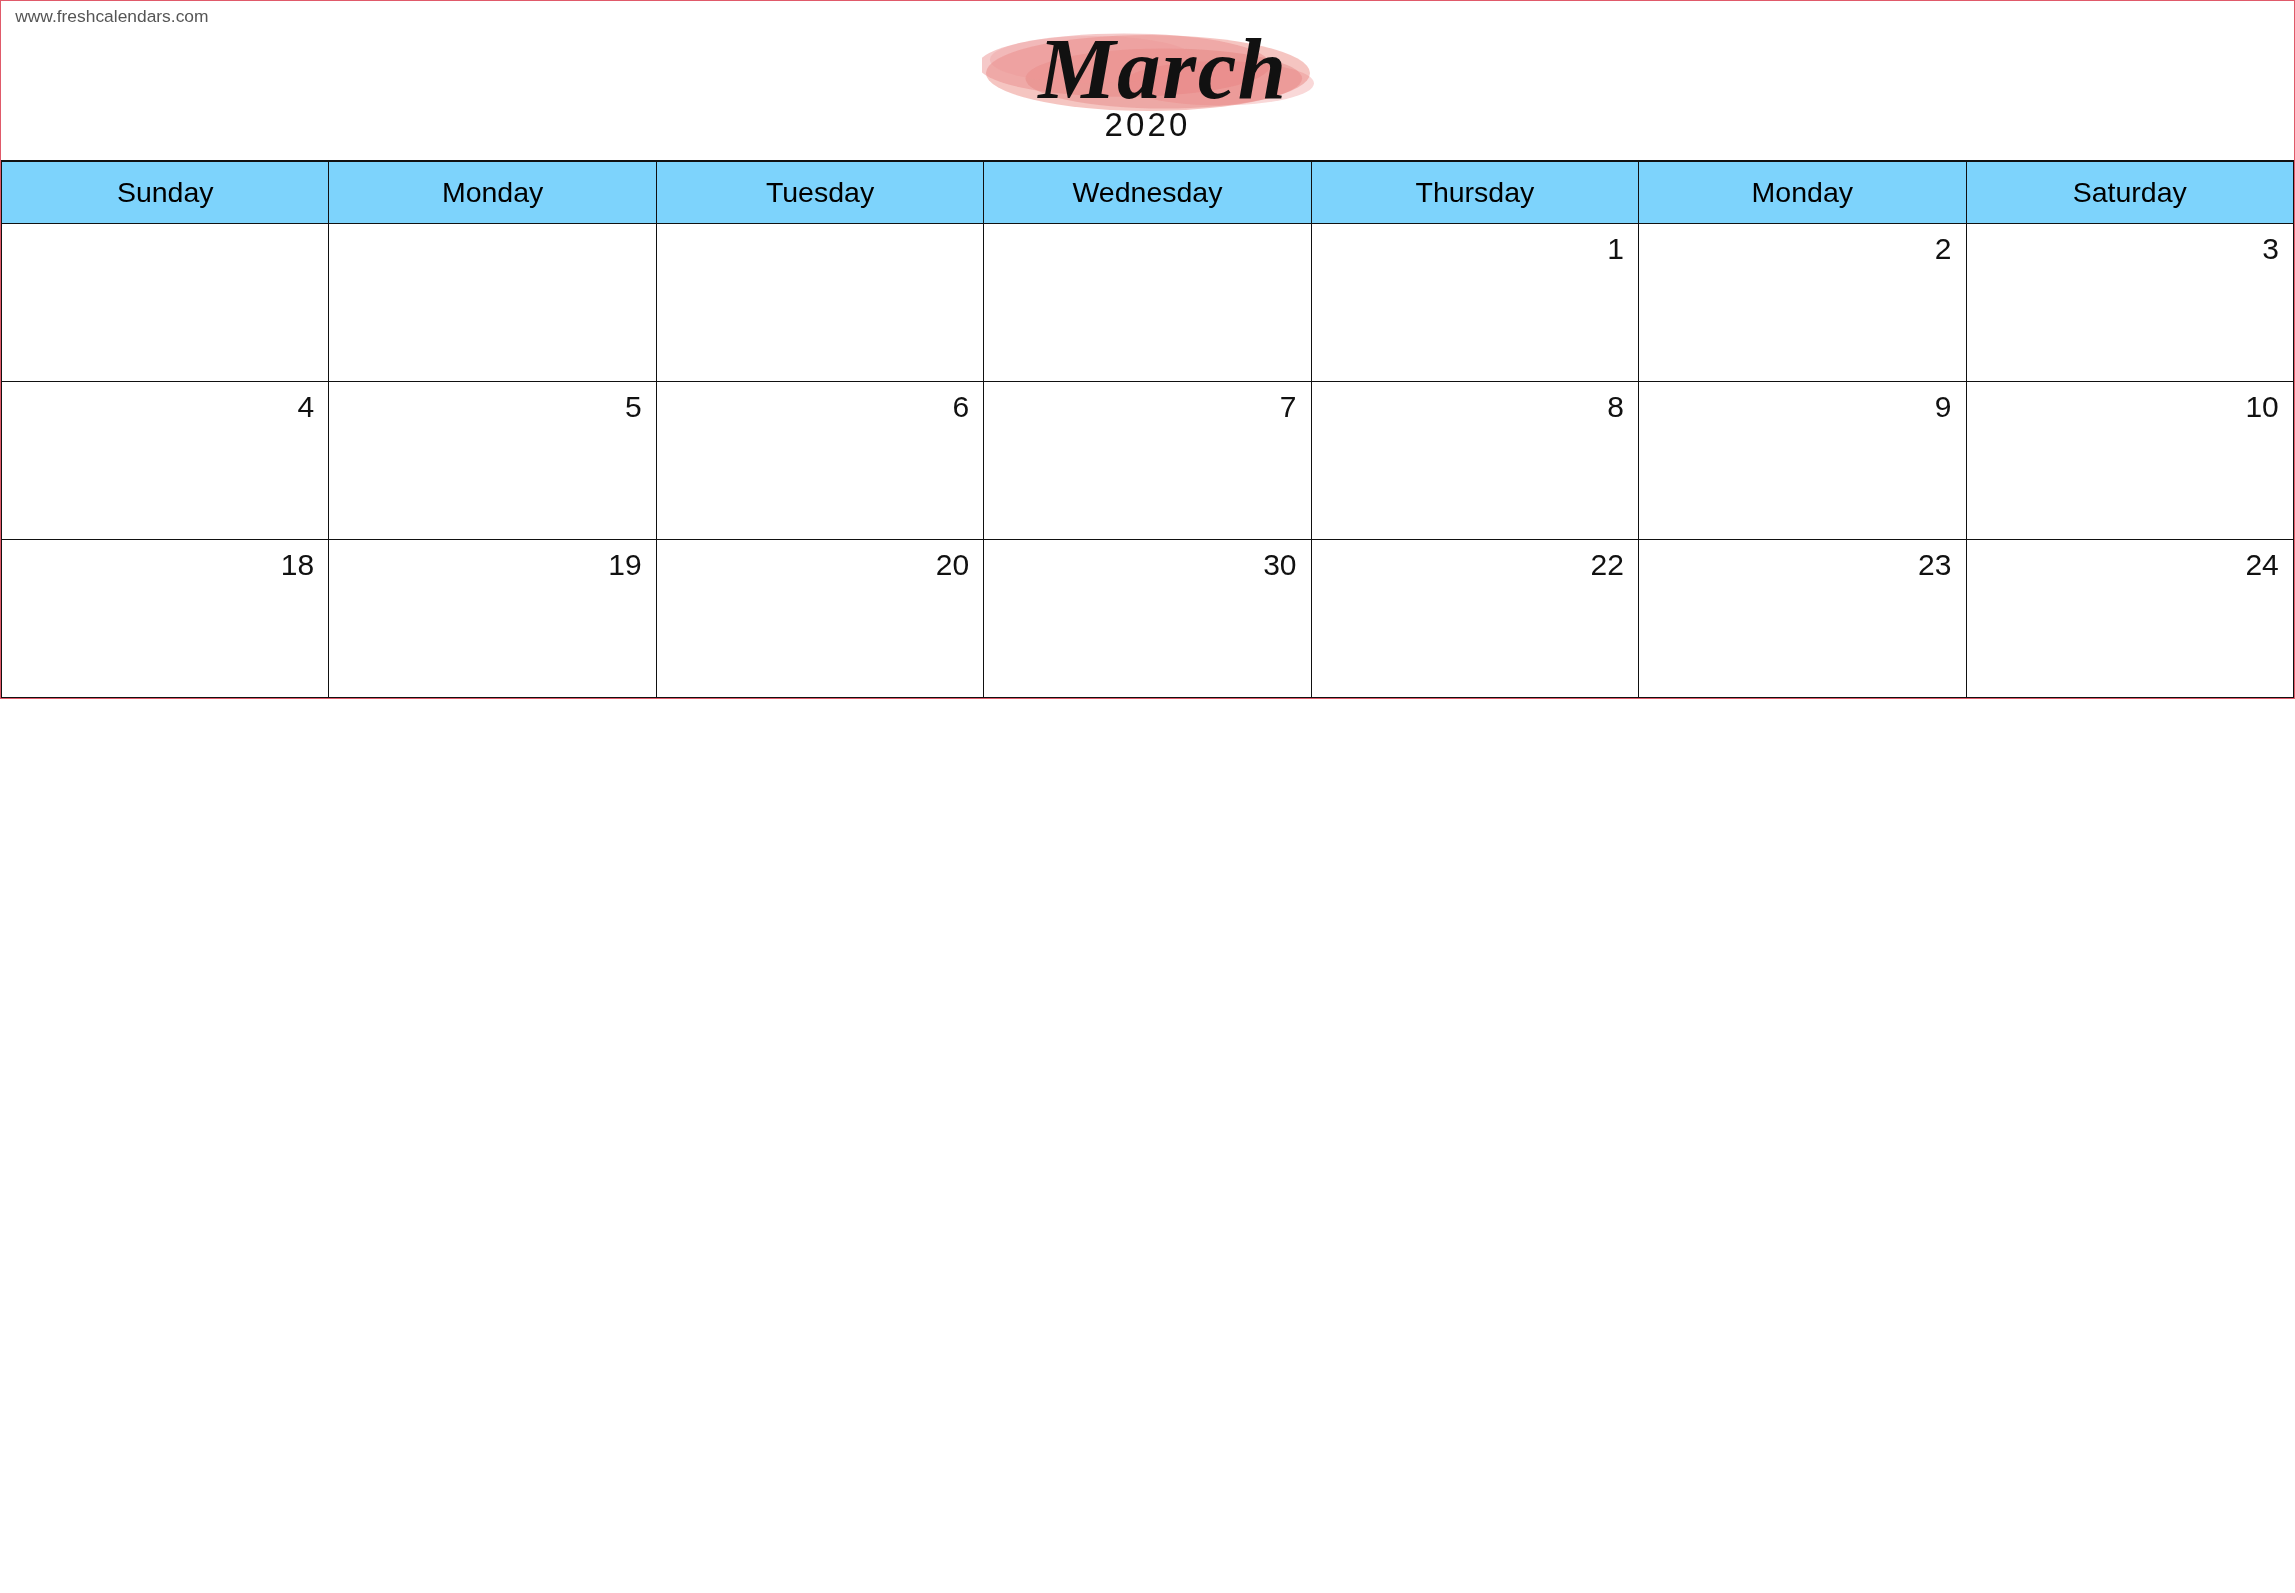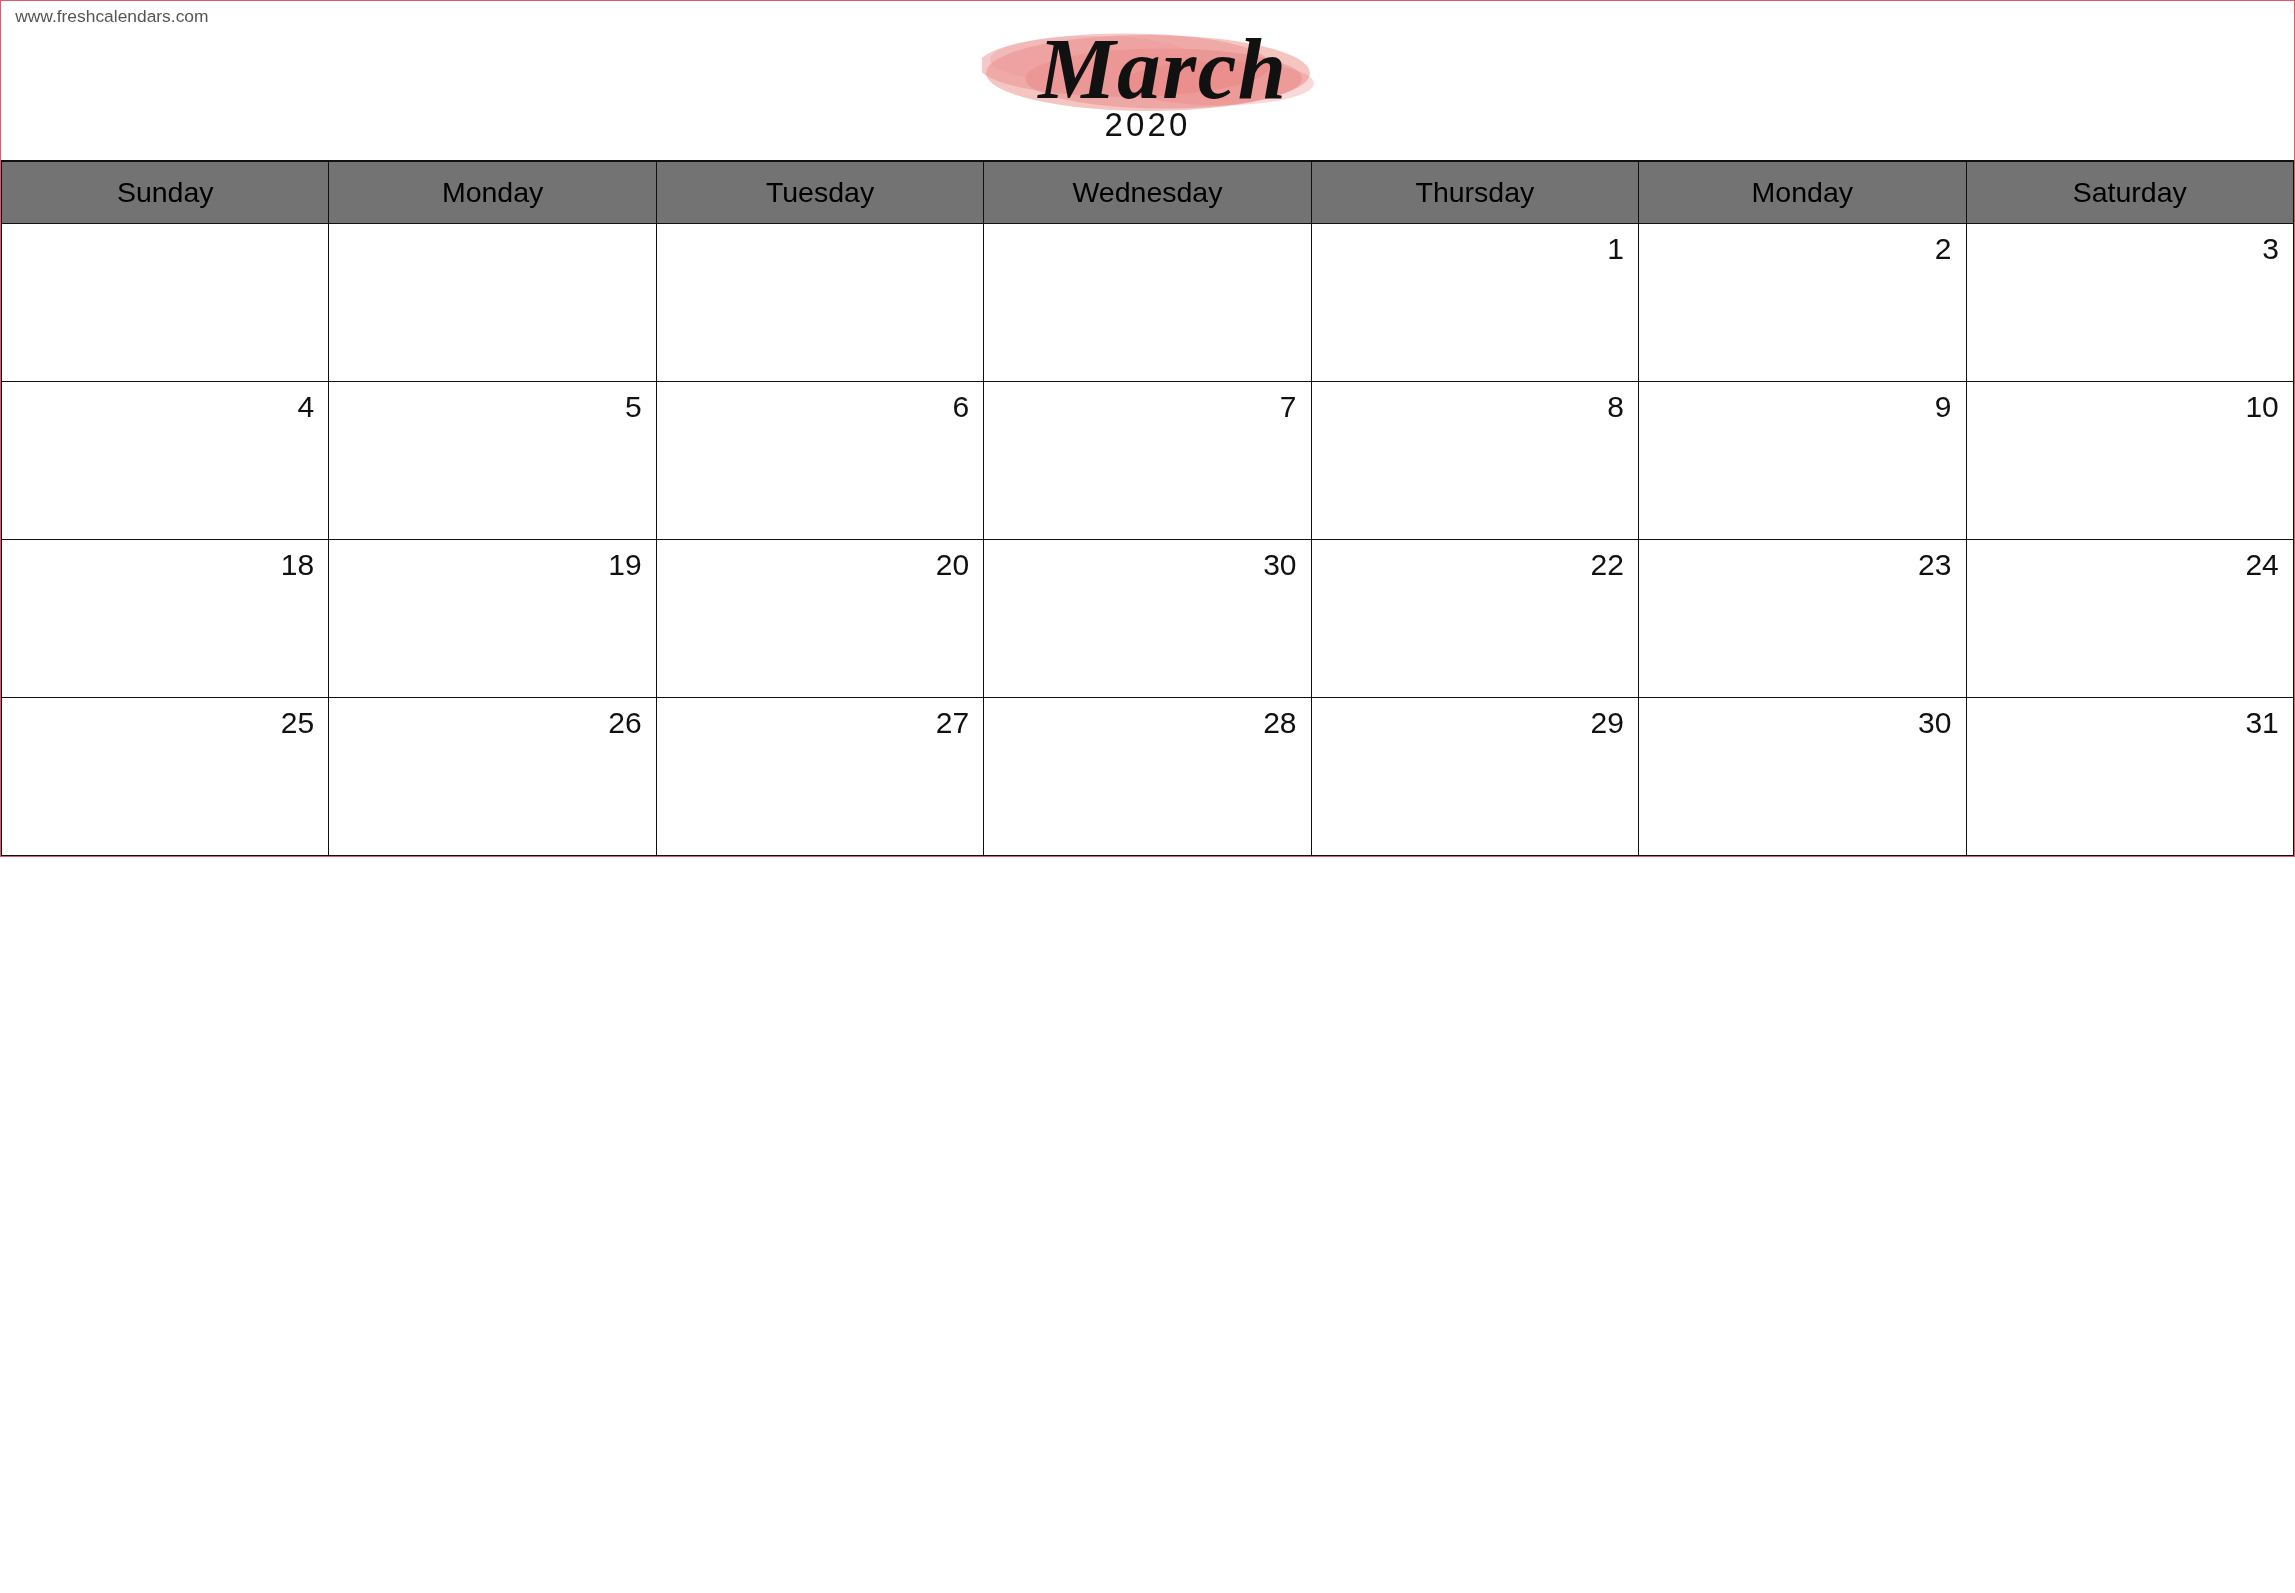--- a/index.html
+++ b/index.html
@@ -79,21 +79,21 @@
       border-collapse: collapse;
       border-top: 2px solid #111;
     }
 
     .calendar-table th {
       border: 1.6px solid #111;
       text-align: center;
       font-size: 28.5px;
       font-weight: normal;
       padding: 14.2px 8px;
-      background: #737373;
+      background: #7dd3fc;
       font-family: Arial, sans-serif;
     }
 
     .calendar-table td {
       border: 1.6px solid #111;
       width: calc(100% / 7);
       height: 158px;
       vertical-align: top;
       padding: 8px 14.2px 8px 8px;
       font-size: 30px;
@@ -160,26 +160,17 @@
         </tr>
         <tr>
           <td>18</td>
           <td>19</td>
           <td>20</td>
           <td>30</td>
           <td>22</td>
           <td>23</td>
           <td>24</td>
         </tr>
-        <tr>
-          <td>25</td>
-          <td>26</td>
-          <td>27</td>
-          <td>28</td>
-          <td>29</td>
-          <td>30</td>
-          <td>31</td>
-        </tr>
       </tbody>
   </table>
 
 </div>
 
 
 </body></html>

